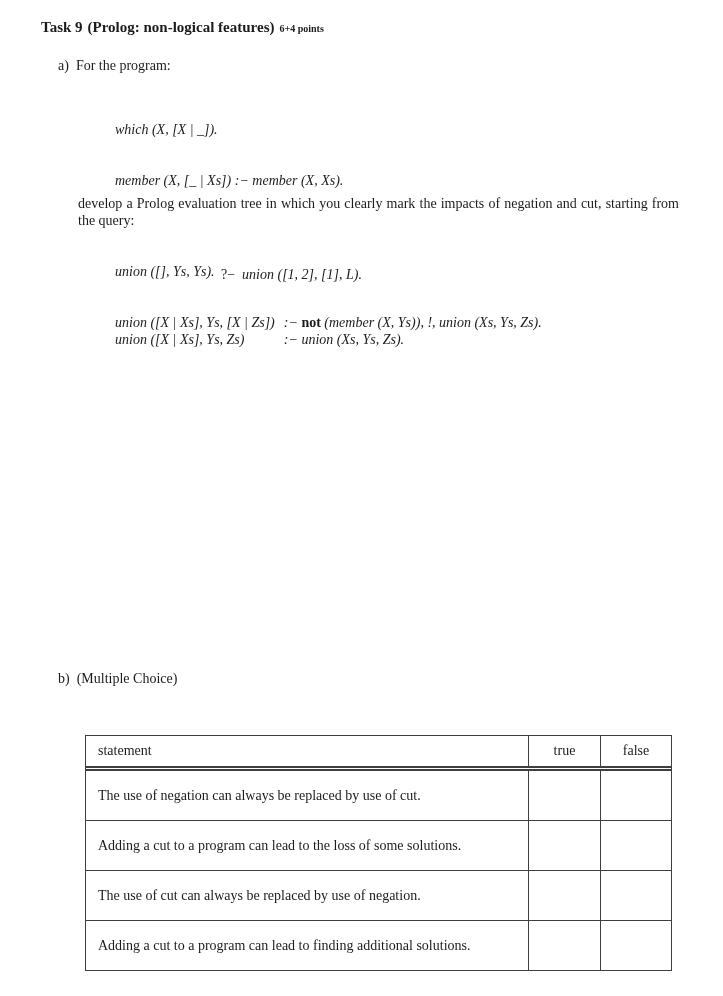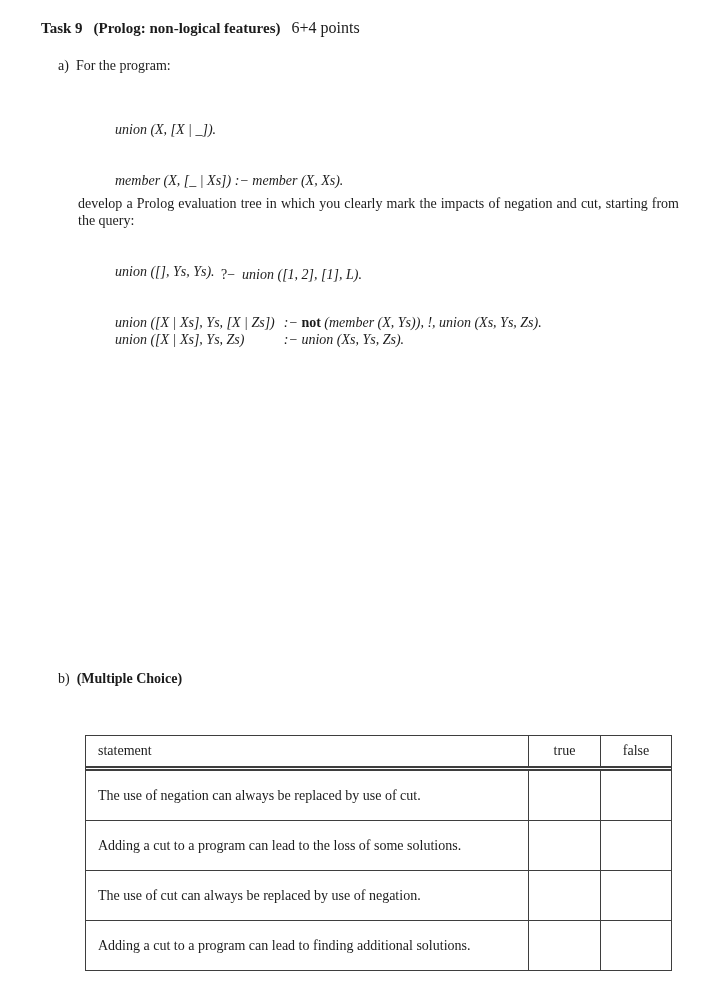--- a/index.html
+++ b/index.html
@@ -13,35 +13,35 @@
     color: #1b1b1b;
     font-size: 14px;
     overflow: hidden;
   }
   .title-row {
     position: absolute;
     left: 41px;
     top: 19px;
     display: flex;
     align-items: baseline;
-    gap: 11px;
+    gap: 5px;
     font-size: 15px;
   }
   .title-row .bold { font-weight: bold; }
-  .title-row .points { font-size: 16px; font-weight: normal; }
+  .title-row .points { font-size: 10px; font-weight: bold; }
 
   .part-label-row {
     position: absolute;
     display: flex;
     gap: 7px;
     align-items: baseline;
   }
   .part-a-row { left: 58px; top: 58px; }
   .part-b-row { left: 58px; top: 671px; }
-  .part-b-row .bold { font-weight: bold; text-align: right; }
+  .part-b-row .bold { font-weight: normal; text-align: right; }
 
   .code-block {
     position: absolute;
     left: 115px;
     top: 87px;
     font-style: italic;
     line-height: 17px;
     white-space: pre;
   }
   .code-union { margin-top: 6px; }
@@ -111,21 +111,21 @@
     <span class="bold">(Prolog: non-logical features)</span>
     <span class="points">6+4 points</span>
   </div>
 
   <div class="part-label-row part-a-row">
     <span>a)</span>
     <span>For the program:</span>
   </div>
 
   <div class="code-block">
-    <div>union (X, [X | _]).</div>
+    <div>which (X, [X | _]).</div>
     <div>member (X, [_ | Xs]) :− member (X, Xs).</div>
     <div class="code-union">
       <div>union ([], Ys, Ys).</div>
       <div class="code-grid">
         <span>union ([X | Xs], Ys, [X | Zs])</span>
         <span><span>:− </span><span class="kw-not">not</span><span> (member (X, Ys)), !, union (Xs, Ys, Zs).</span></span>
         <span>union ([X | Xs], Ys, Zs)</span>
         <span><span>:− </span><span>union (Xs, Ys, Zs).</span></span>
       </div>
     </div>

